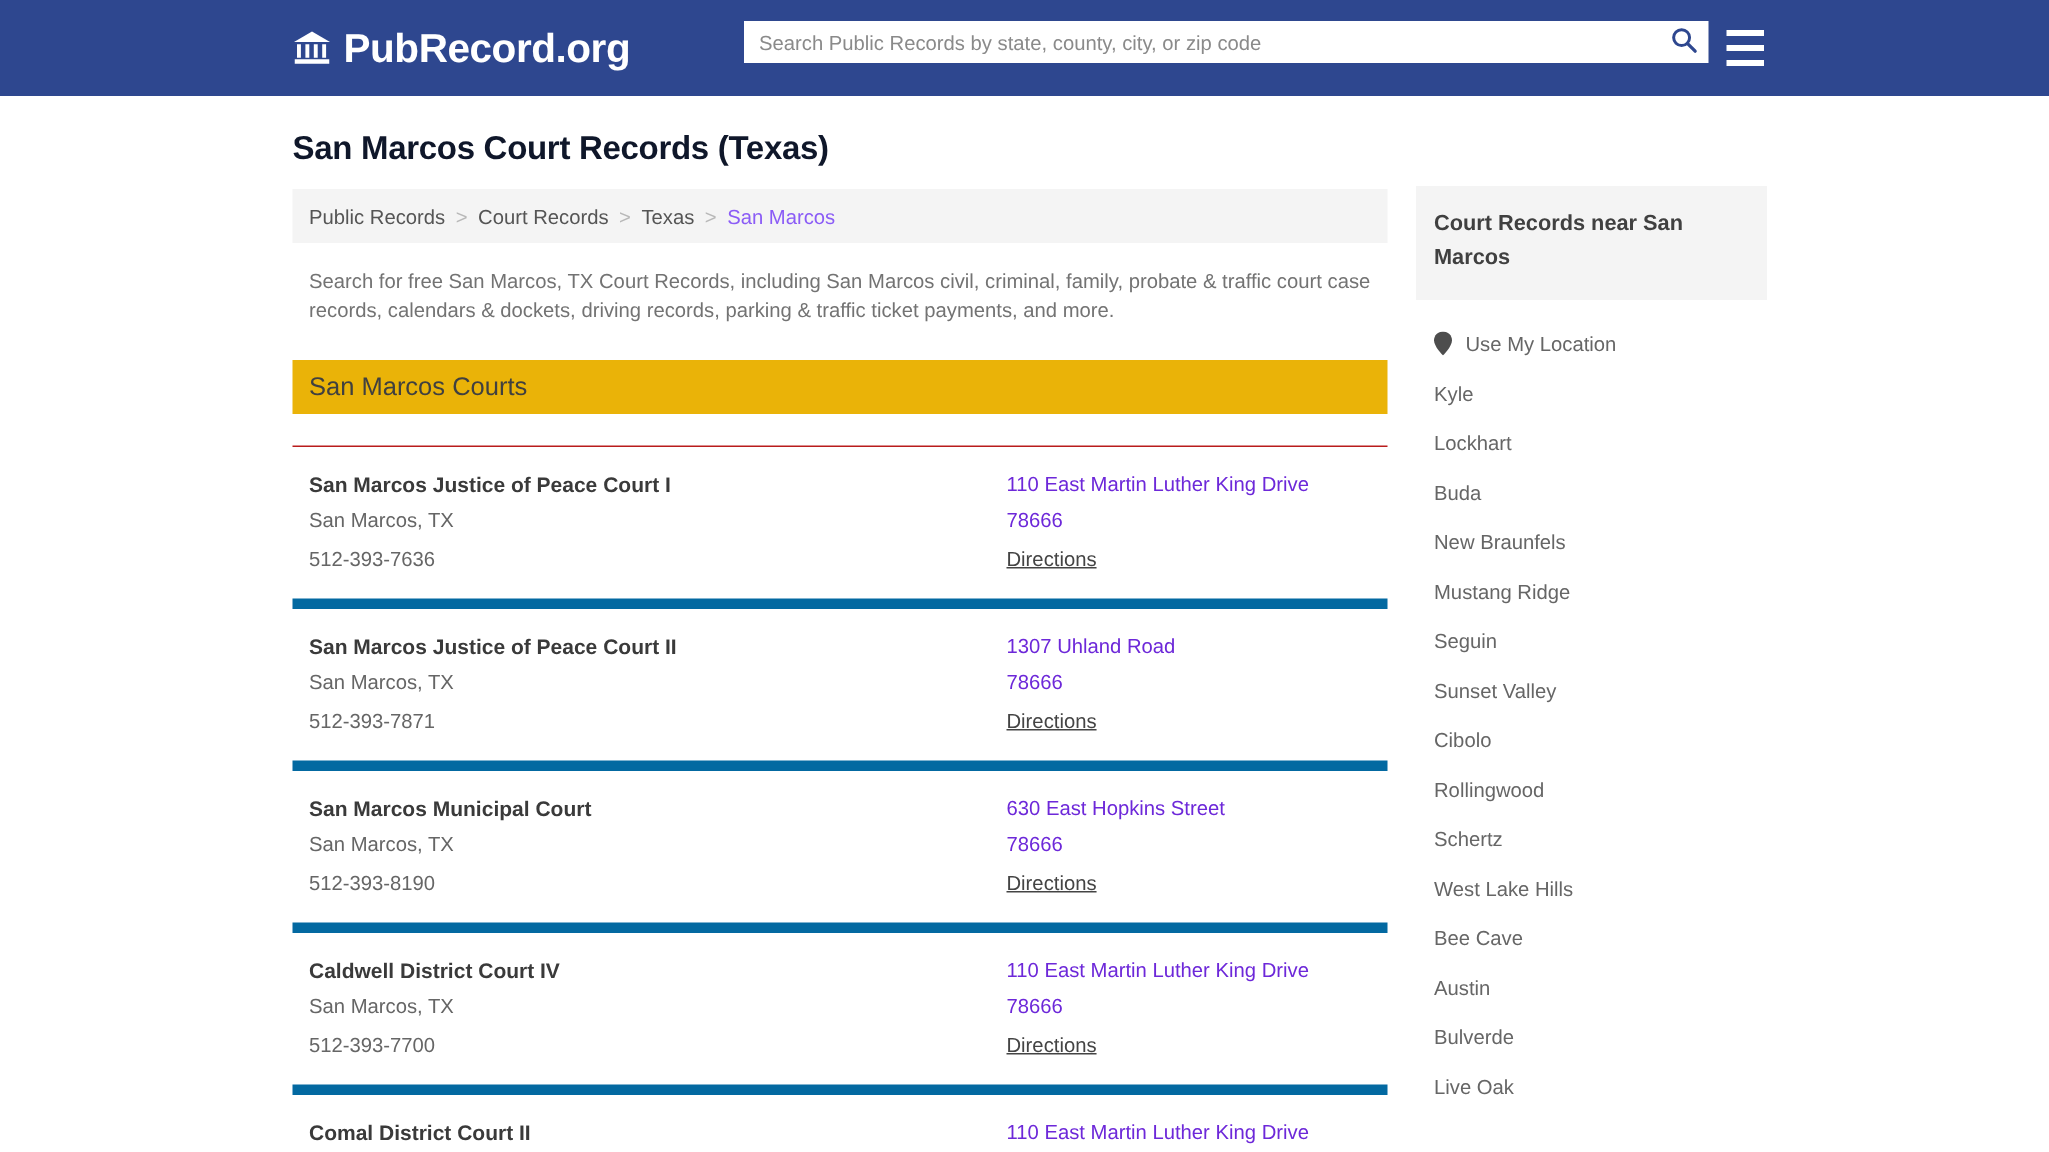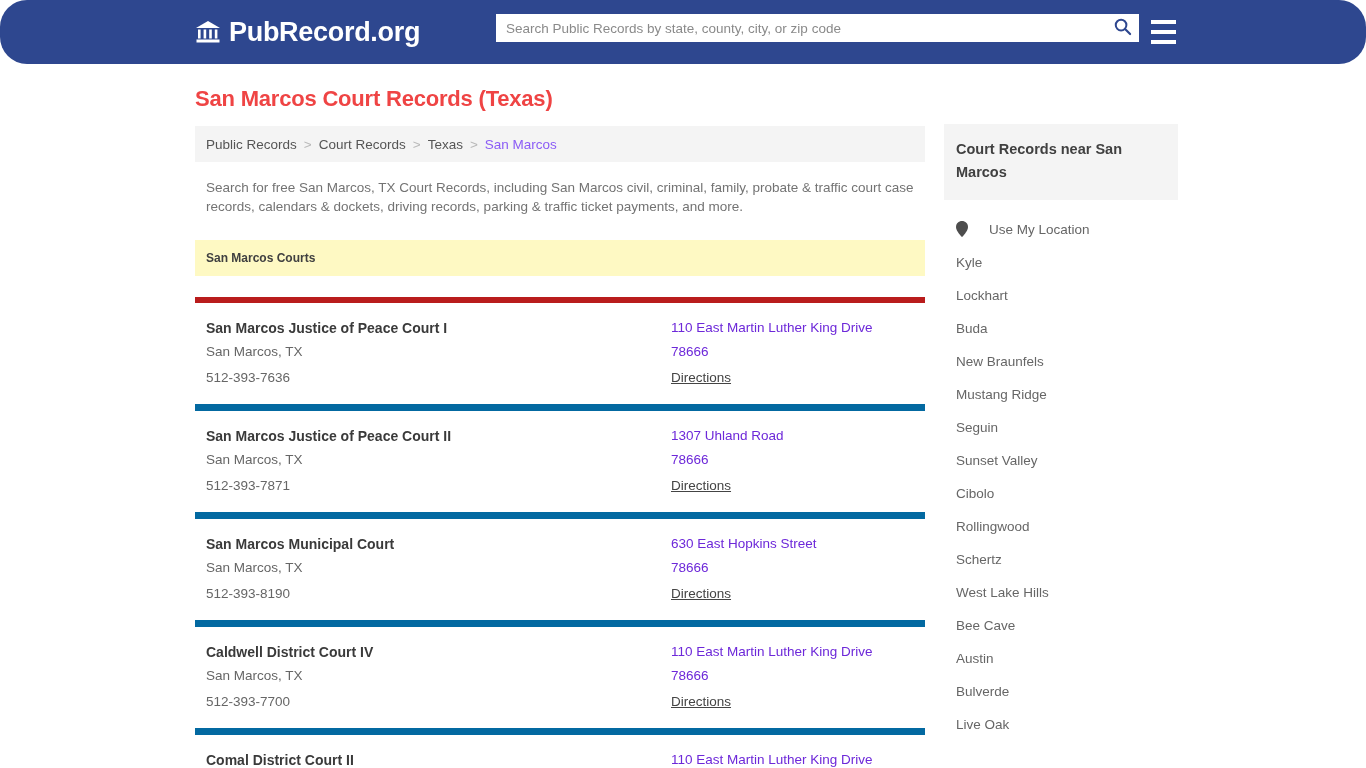--- a/index.html
+++ b/index.html
@@ -11,21 +11,20 @@
     overflow: hidden;
   }
 
   
   .site-header {
     height: 64px;
     background: #2e478f;
     display: flex;
     align-items: center;
     position: relative;
-    border-radius: 27px;
   }
   .brand {
     display: flex;
     align-items: center;
     gap: 8px;
     margin-left: 195px;
     text-decoration: none;
   }
   .brand-icon { width: 26px; height: 26px; display: block; }
   .brand-text {
@@ -95,21 +94,21 @@
   .side-col {
     position: absolute;
     left: 944px;
     top: 60px;
     width: 234px;
   }
 
   h1.page-title {
     font-size: 22px;
     font-weight: bold;
-    color: #ef4444;
+    color: #0f172a;
     margin: 0 0 14px 0;
     letter-spacing: -0.2px;
   }
 
   .breadcrumb {
     background: #f4f4f4;
     height: 36px;
     display: flex;
     align-items: center;
     padding: 0 11px;
@@ -127,44 +126,44 @@
 
   .intro {
     font-size: 13.5px;
     line-height: 19px;
     color: #737373;
     padding: 16px 11px 0 11px;
     margin: 0;
   }
 
   .section-bar {
-    background: #fef9c3;
+    background: #eab308;
     height: 36px;
     display: flex;
     align-items: center;
     padding: 0 11px;
     margin-top: 24px;
-    font-size: 12px;
-    font-weight: bold;
+    font-size: 17px;
+    font-weight: normal;
     color: #404040;
   }
 
   .section-sub {
     font-size: 13.5px;
     color: #555555;
     padding: 18px 11px 0 11px;
   }
 
   .court-list { margin-top: 21px; }
   .court-row {
     display: flex;
     border-top: 7px solid #0369a1;
     padding: 14px 11px 13px 11px;
   }
-  .court-row:first-child { border-top: 6px solid #b91c1c; }
+  .court-row:first-child { border-top: 1px solid #b91c1c; }
   .court-left { width: 465px; }
   .court-right { flex: 1; }
 
   .court-name {
     font-size: 14px;
     font-weight: bold;
     color: #3a3a3a;
     line-height: 22px;
   }
   .court-city, .court-phone {
@@ -193,21 +192,21 @@
     padding: 14px 12px 16px 12px;
     font-size: 14.5px;
     font-weight: bold;
     color: #404040;
     line-height: 23px;
   }
   .side-list { padding-top: 12px; }
   .side-item {
     display: flex;
     align-items: center;
-    gap: 21px;
+    gap: 9px;
     padding: 9px 12px;
     font-size: 13.5px;
     color: #666666;
     text-decoration: none;
     cursor: pointer;
   }
   .pin-icon { width: 12px; height: 16px; display: block; flex: none; }
 </style>
 </head>
 <body>

